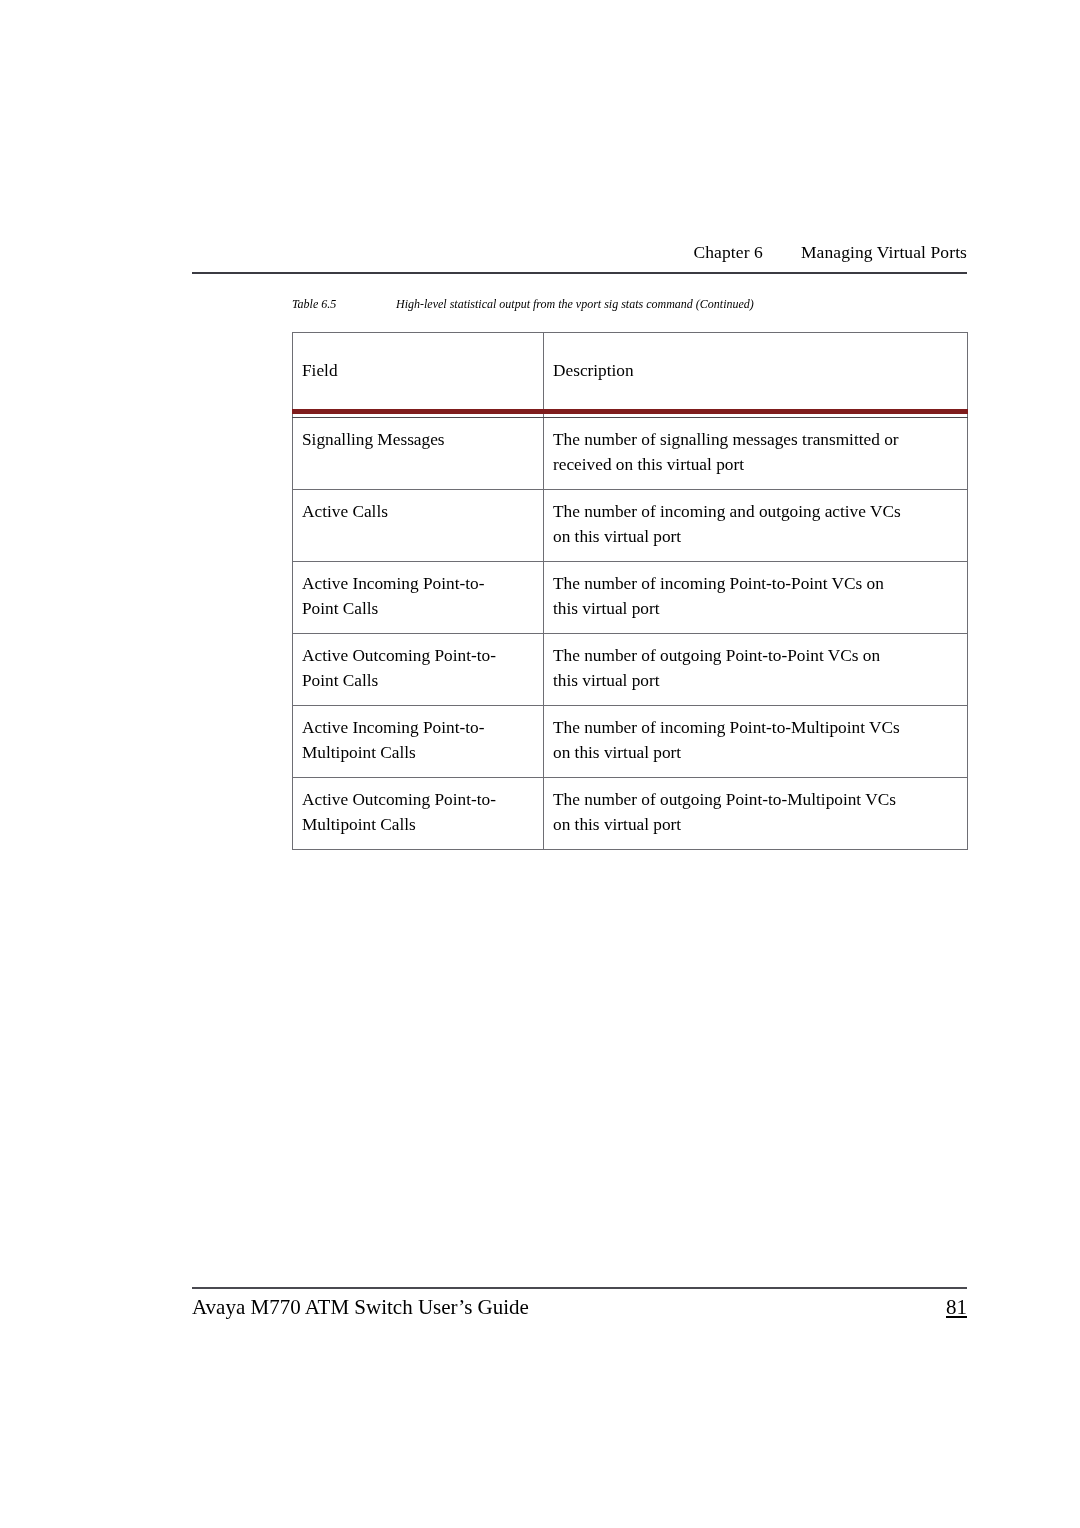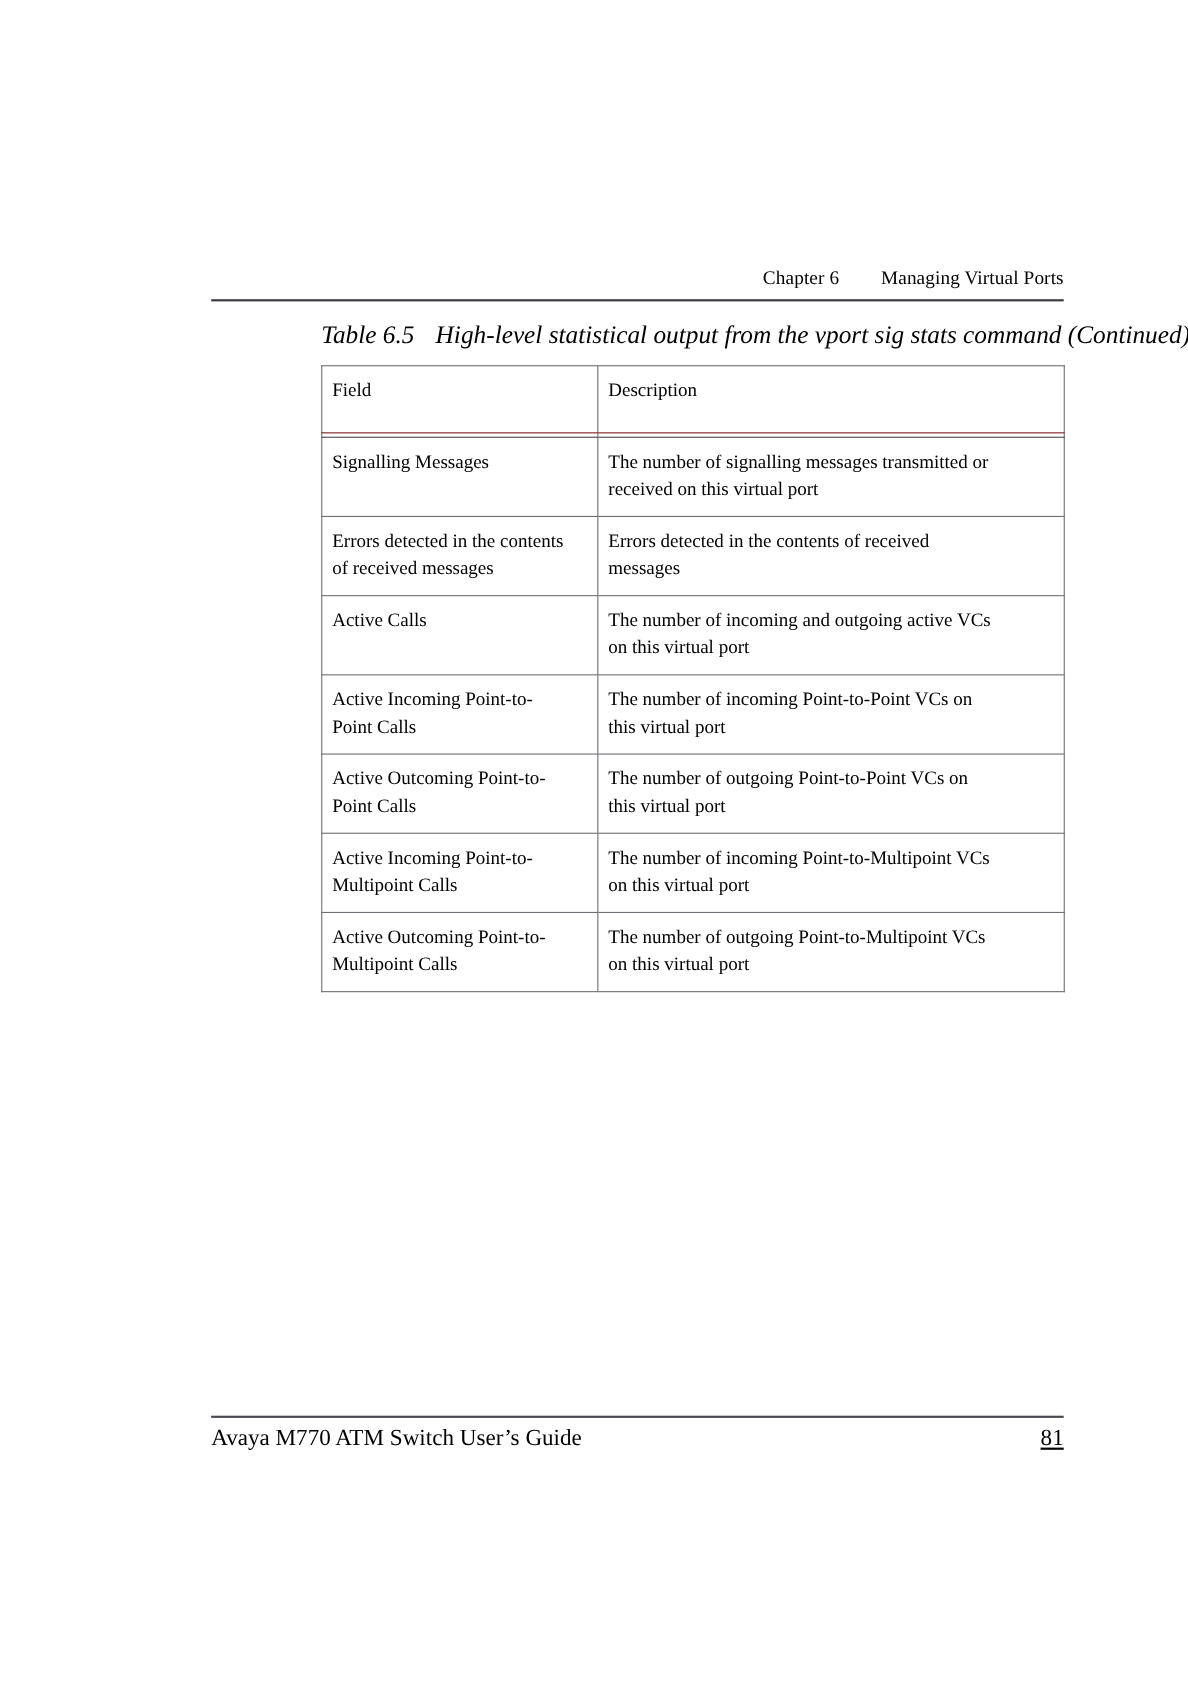--- a/index.html
+++ b/index.html
@@ -48,21 +48,21 @@
     border-top: 2px solid #3b3b42;
   }
 
   
   .caption {
     position: absolute;
     left: 292px;
     top: 293px;
     width: 690px;
     font-style: italic;
-    font-size: 23px;
+    font-size: 12px;
     line-height: 23px;
     white-space: nowrap;
   }
   .caption .cap-num { display: inline-block; width: 104px; }
 
   
   .tbl-wrap {
     position: absolute;
     left: 292px;
     top: 332px;
@@ -80,23 +80,23 @@
   table.doc-table th,
   table.doc-table td {
     border: 1px solid #6e6e74;
     vertical-align: top;
     padding: 9px 0 11px 9px;
     line-height: 25.5px;
     font-weight: normal;
     text-align: left;
   }
   table.doc-table thead th {
-    padding-top: 9px;
+    padding-top: 25px;
     padding-bottom: 25px;
-    border-bottom: 1px solid #7f1d1d;
+    border-bottom: 5px solid #7f1d1d;
   }
   table.doc-table thead tr.head-rule-row th {
     padding: 0;
     height: 3px;
     border-top: 1px solid #4a4a50;
     border-bottom: 1px solid #4a4a50;
     border-left: 1px solid #6e6e74;
     border-right: 1px solid #6e6e74;
   }
   table.doc-table tbody td {
@@ -161,30 +161,20 @@
             <td>
               <span class="cellline">Signalling Messages</span>
             </td>
             <td>
               <span class="cellline">The number of signalling messages transmitted or</span>
               <span class="cellline">received on this virtual port</span>
             </td>
           </tr>
           <tr>
             <td>
-              <span class="cellline">Errors detected in the contents</span>
-              <span class="cellline">of received messages</span>
-            </td>
-            <td>
-              <span class="cellline">Errors detected in the contents of received</span>
-              <span class="cellline">messages</span>
-            </td>
-          </tr>
-          <tr>
-            <td>
               <span class="cellline">Active Calls</span>
             </td>
             <td>
               <span class="cellline">The number of incoming and outgoing active VCs</span>
               <span class="cellline">on this virtual port</span>
             </td>
           </tr>
           <tr>
             <td>
               <span class="cellline">Active Incoming Point-to-</span>

